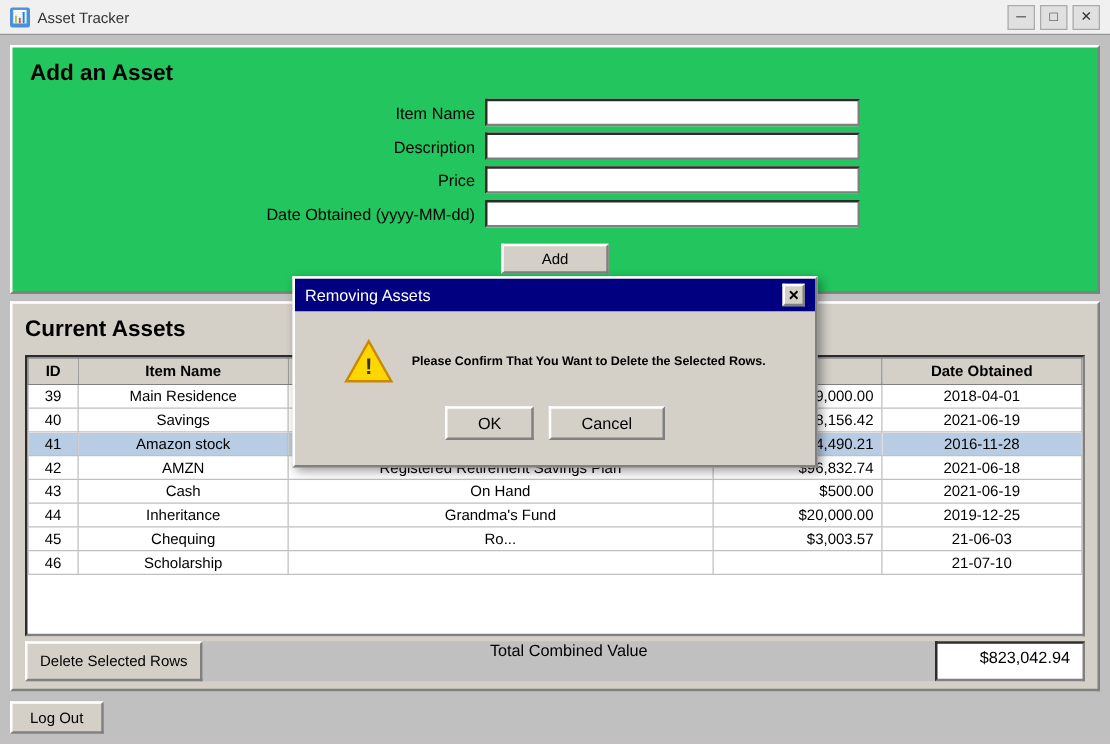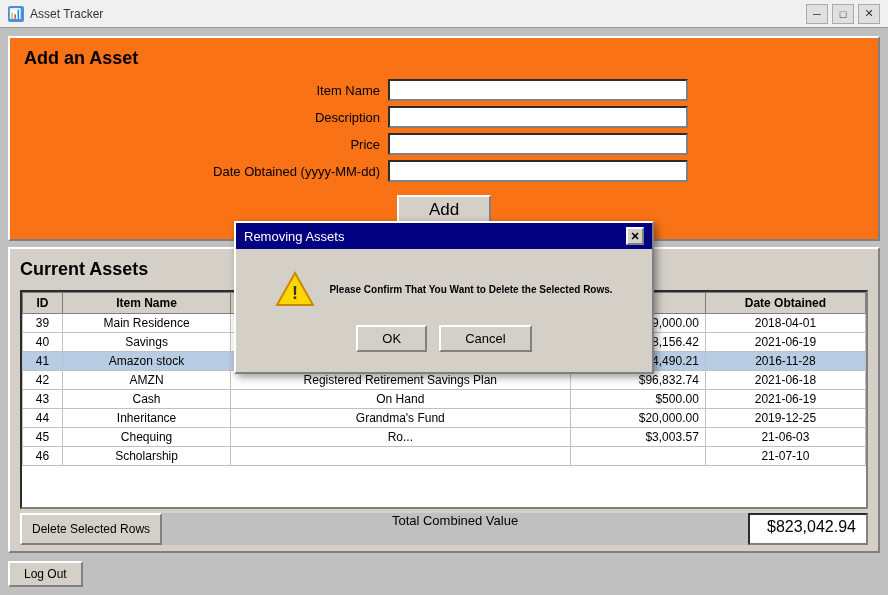--- a/index.html
+++ b/index.html
@@ -56,21 +56,21 @@
       background: #c0c0c0;
       padding: 8px;
       height: calc(595px - 28px);
       display: flex;
       flex-direction: column;
       gap: 6px;
     }
 
     
     .add-asset-section {
-      background: #f97316;
+      background: #22c55e;
       border: 2px solid #808080;
       border-top-color: #ffffff;
       border-left-color: #ffffff;
       padding: 10px 14px 14px;
     }
     .section-title {
       font-size: 18px;
       font-weight: bold;
       color: #000;
       margin-bottom: 10px;
@@ -106,21 +106,21 @@
       margin-top: 8px;
     }
     .btn-add {
       background: #d4d0c8;
       border: 2px solid;
       border-top-color: #ffffff;
       border-left-color: #ffffff;
       border-bottom-color: #808080;
       border-right-color: #808080;
       padding: 3px 30px;
-      font-size: 17px;
+      font-size: 12px;
       cursor: pointer;
       min-width: 60px;
     }
 
     
     .current-assets-section {
       background: #d4d0c8;
       border: 2px solid #808080;
       border-top-color: #ffffff;
       border-left-color: #ffffff;
@@ -189,21 +189,21 @@
     .total-label {
       flex: 1;
       text-align: center;
       font-size: 13px;
       color: #000;
     }
     .total-value {
       background: white;
       border: 2px inset #808080;
       padding: 3px 10px;
-      font-size: 16px;
+      font-size: 13px;
       min-width: 120px;
       text-align: right;
     }
 
     
     .logout-row {
       display: flex;
       padding: 2px 0 0;
     }
     .btn-logout {

